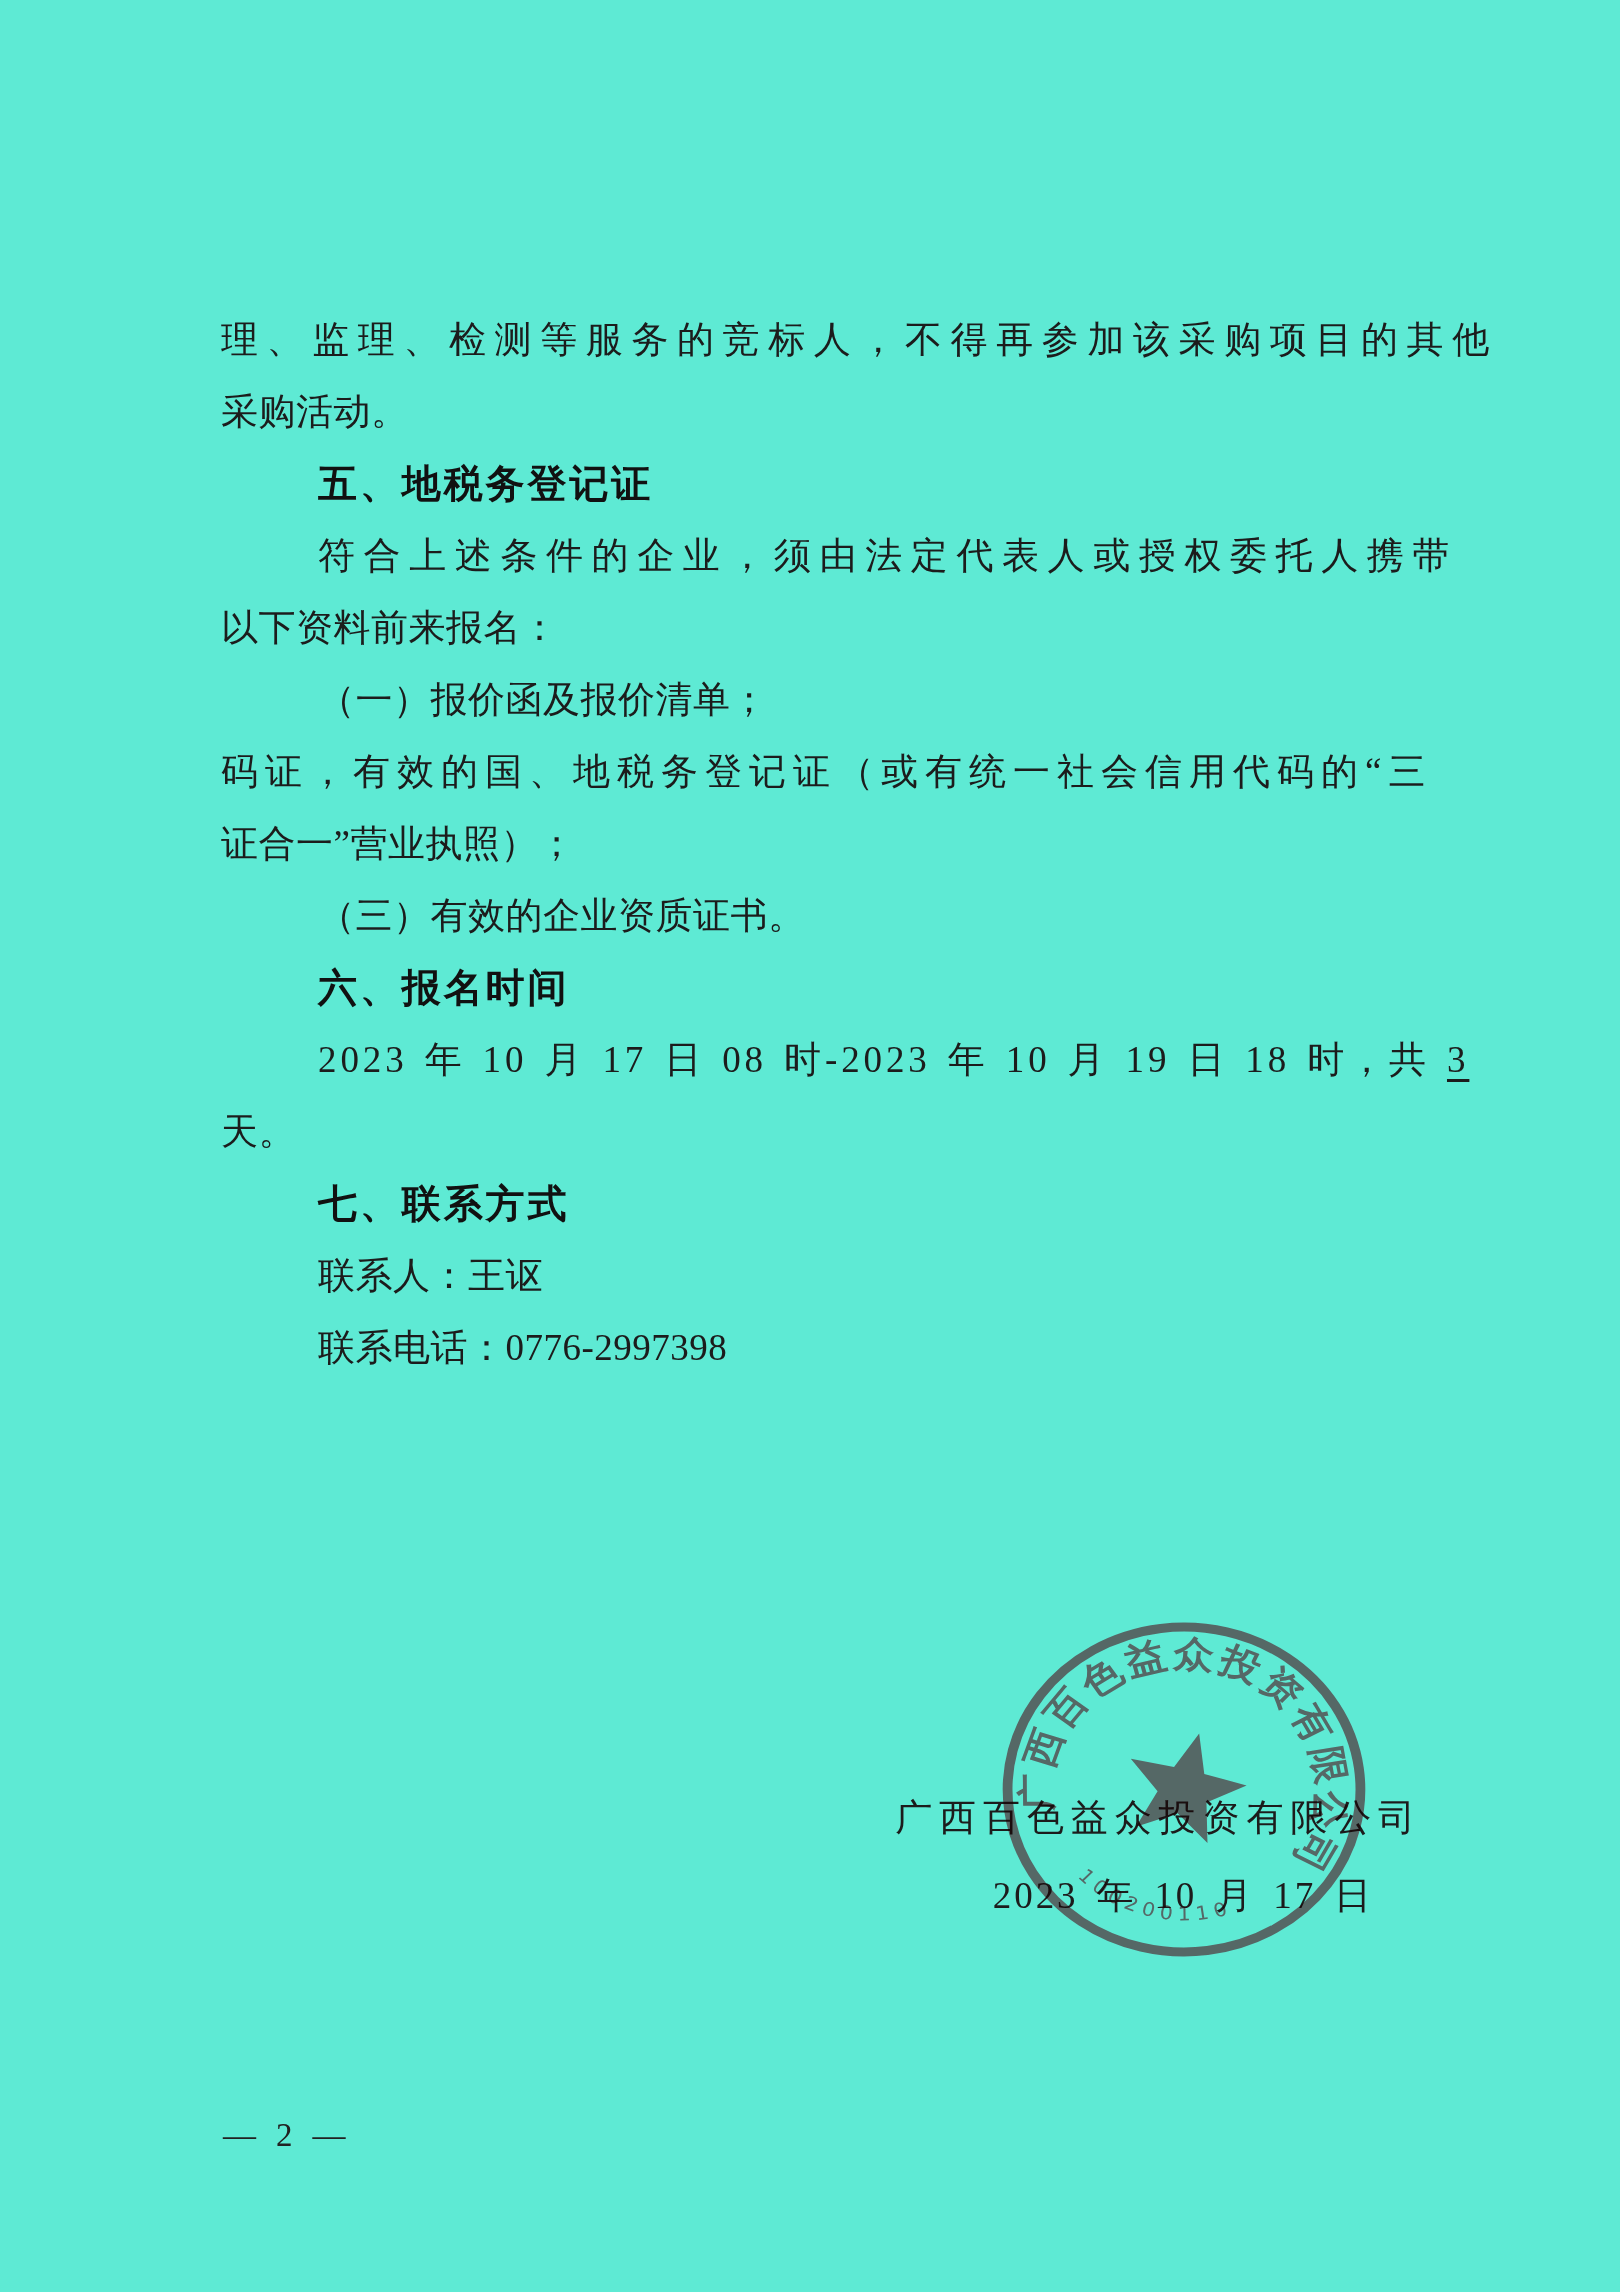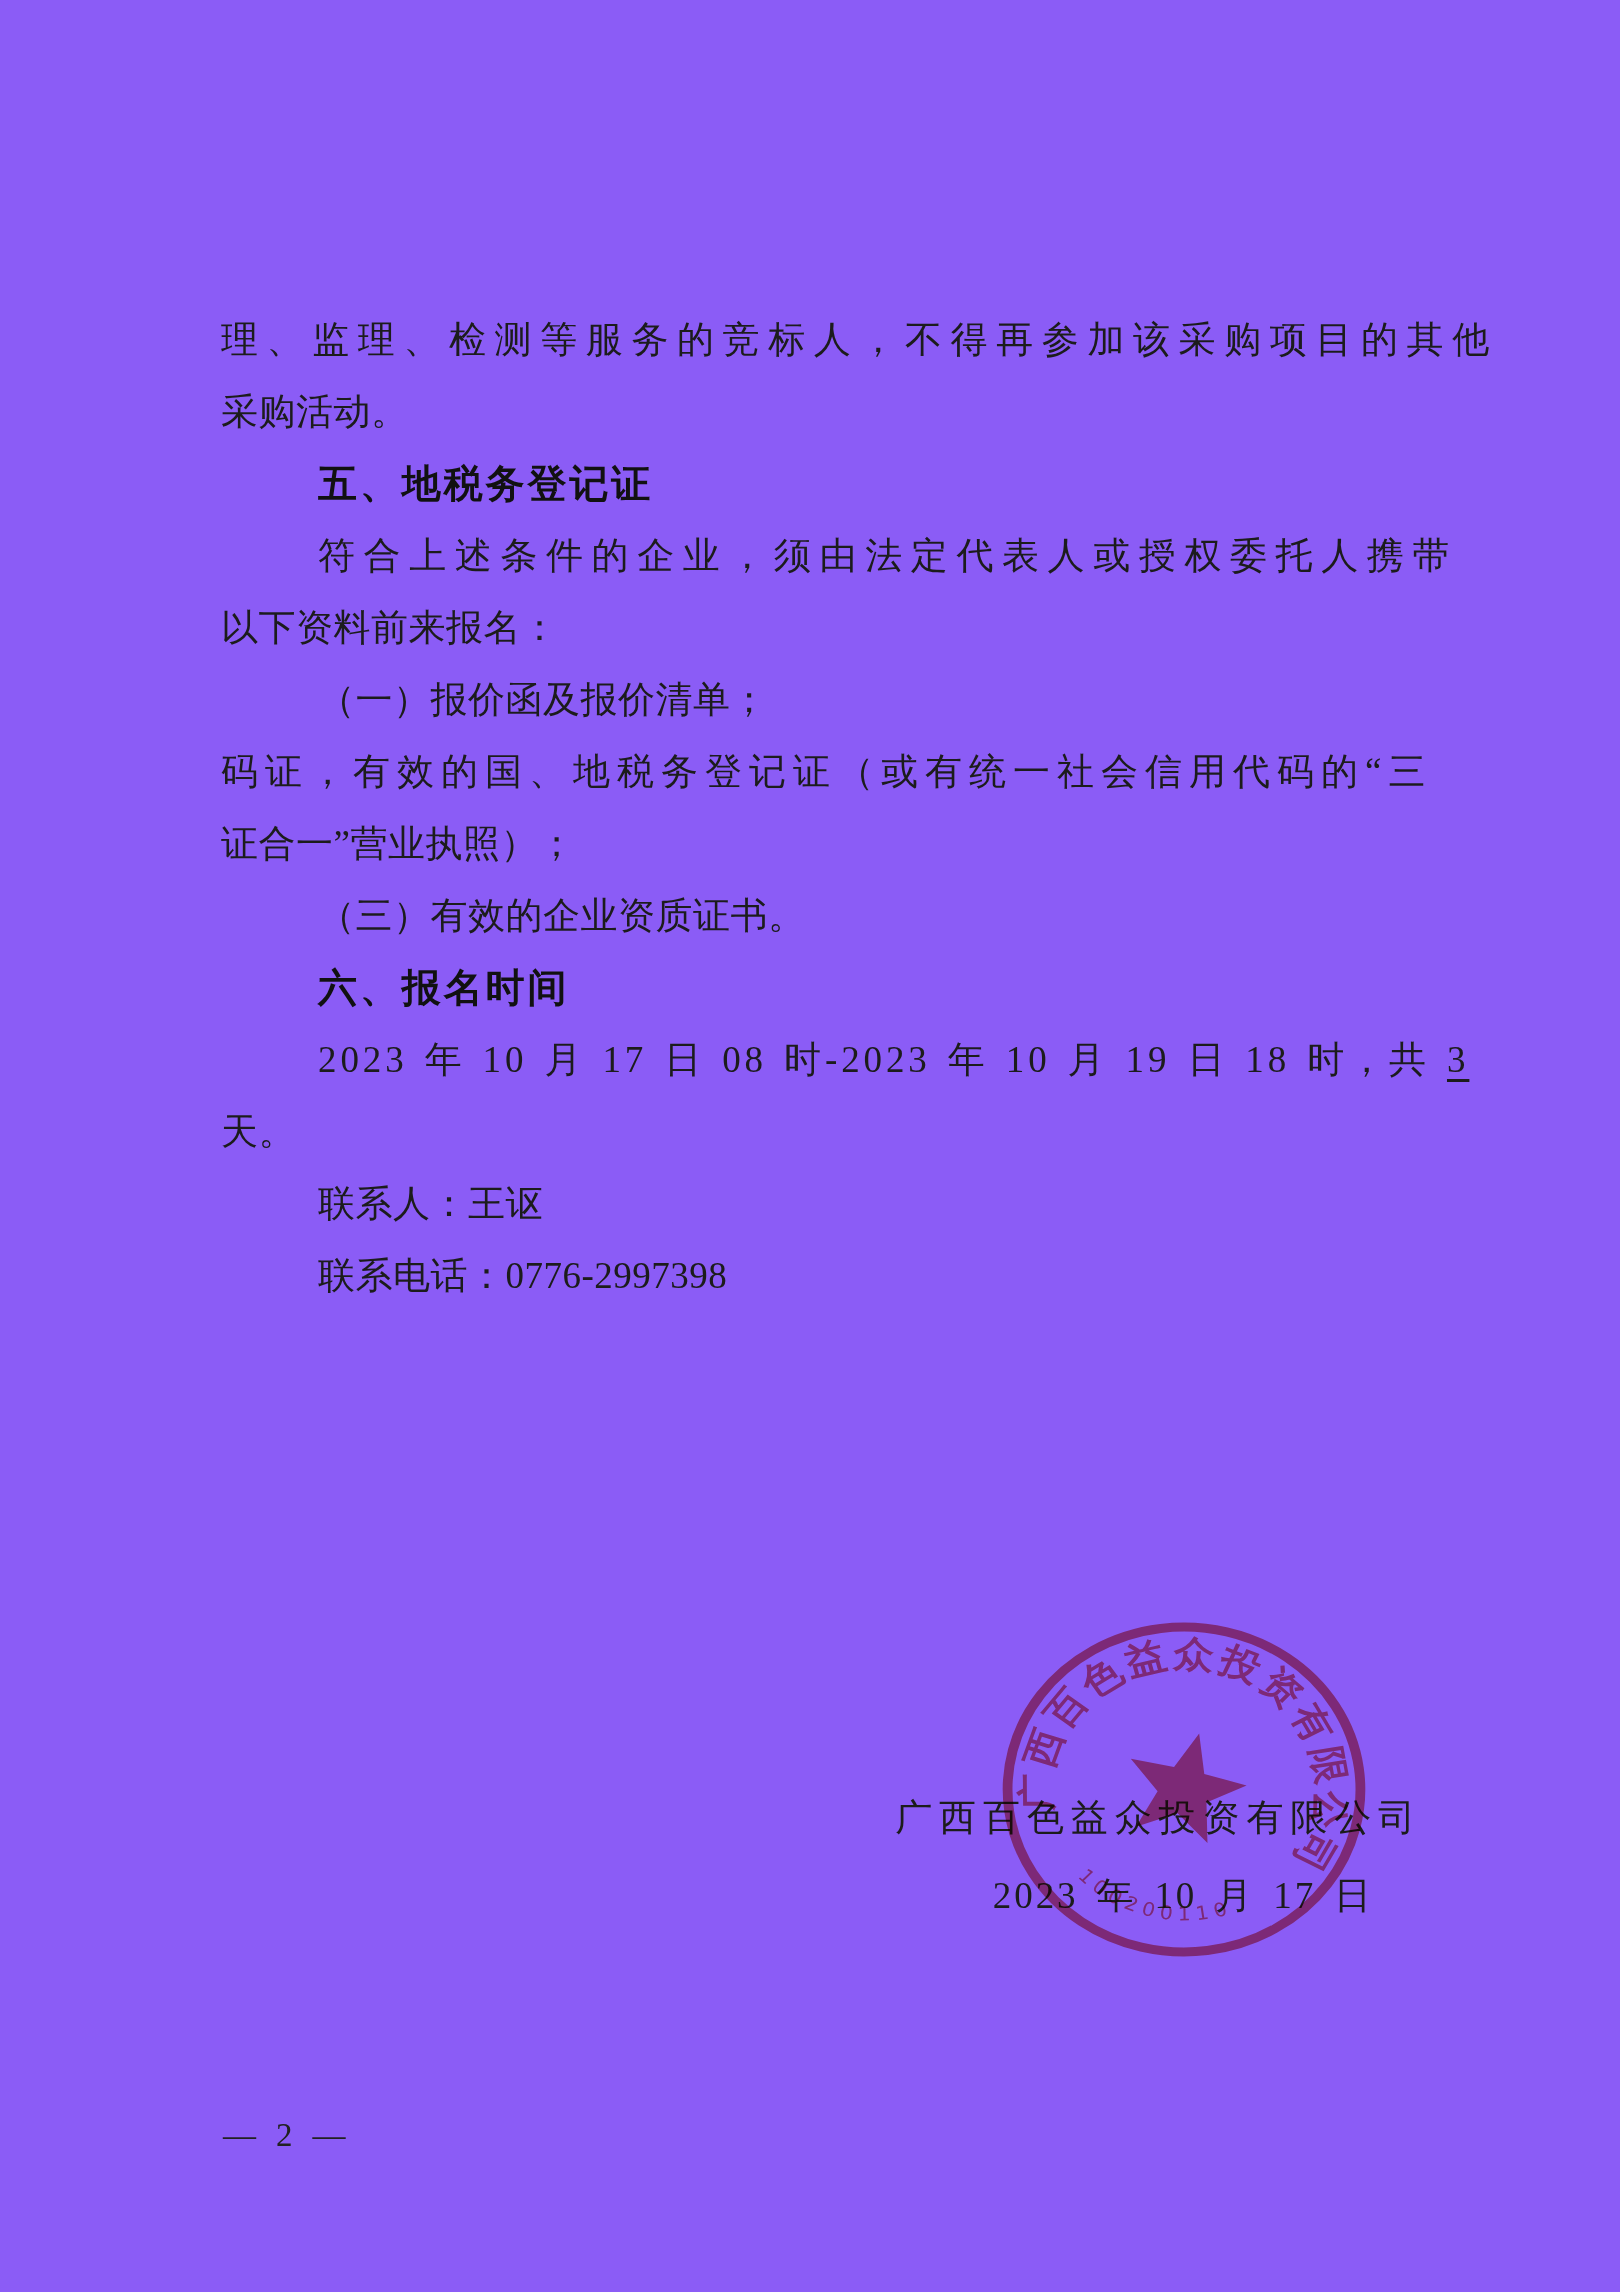--- a/index.html
+++ b/index.html
@@ -1,19 +1,19 @@
 <!DOCTYPE html>
 <html><head>
 <meta charset="utf-8">
 <style>
   html,body{margin:0;padding:0;background:#e9e9e9;}
   .page{
     position:relative;
     width:1620px;height:2293px;
-    background:#8b5cf6;
+    background:#5eead4;
     overflow:hidden;
     font-family:"Liberation Serif", serif;
     color:#1c1c1c;
   }
   .content{
     position:absolute;
     left:221px; top:304px;
     width:1238px;
   }
   .line{
@@ -72,20 +72,21 @@
     <div class="line">以下资料前来报名：</div>
     <div class="line ind">（一）报价函及报价清单；</div>
     <div class="line j7">码证，有效的国、地税务登记证（或有统一社会信用代码的“三</div>
     <div class="line">证合一”营业执照）；</div>
     <div class="line ind">（三）有效的企业资质证书。</div>
 
     <div class="line heading ind">六、报名时间</div>
     <div class="line timeline ind"><span>2023 年 10 月 17 日 08 时-2023 年 10 月 19 日 18 时，共 </span><span class="uline">3</span></div>
     <div class="line">天。</div>
 
+    <div class="line heading ind">七、联系方式</div>
     <div class="line ind">联系人：王讴</div>
     <div class="line ind">联系电话：0776-2997398</div>
   </div>
 
   <div class="signature">
     <div class="sig-company">广西百色益众投资有限公司</div>
     <div class="sig-date">2023 年 10 月 17 日</div>
   </div>
 
   <svg class="stamp" viewBox="0 0 400 400" preserveAspectRatio="none">

